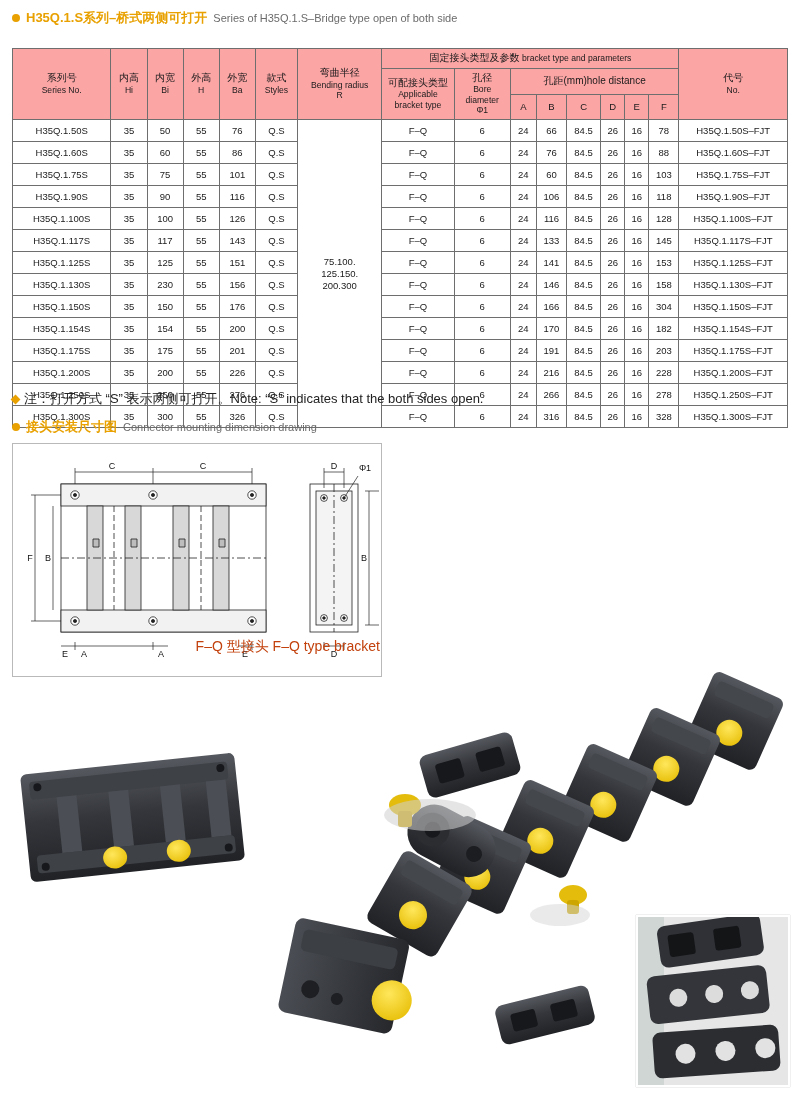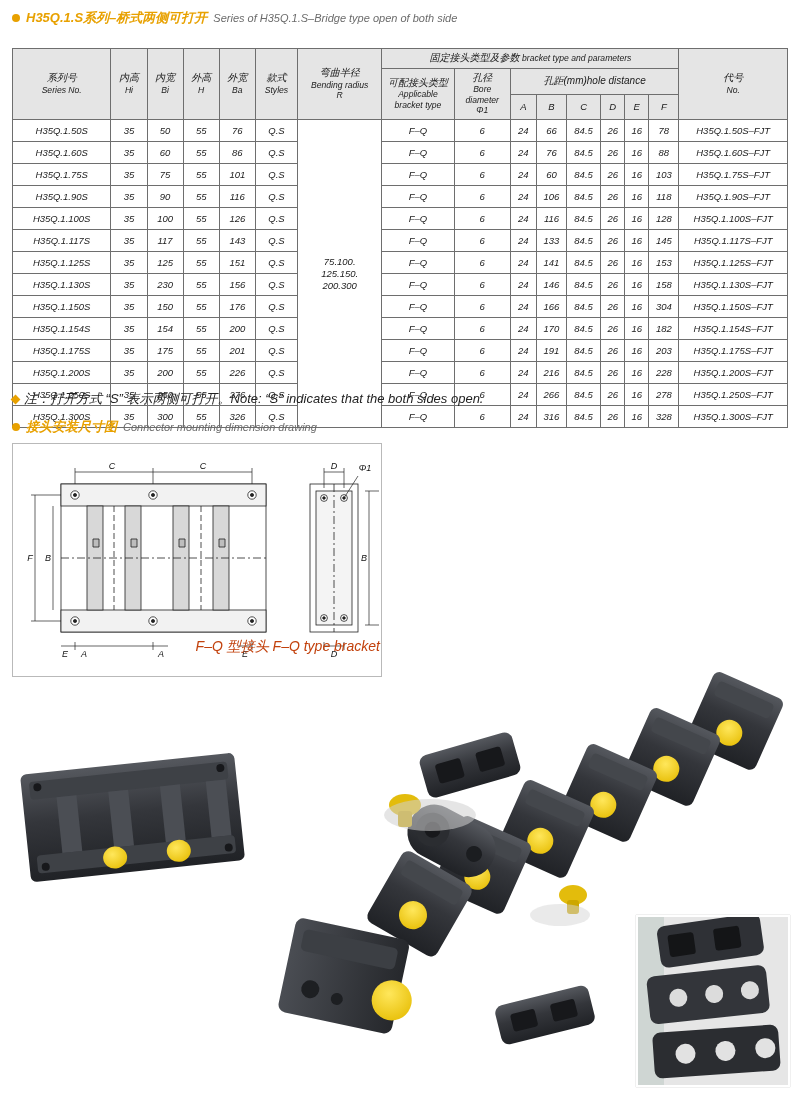--- a/index.html
+++ b/index.html
@@ -4,21 +4,21 @@
 <style>
   html,body{margin:0;padding:0;}
   body{
     width:800px;height:1093px;
     background:#ffffff;
     font-family:"Liberation Sans", sans-serif;
     color:#1a1a1a;
     position:relative;
     overflow:hidden;
   }
-  .page{position:relative;width:800px;height:794px;font-style:italic;}
+  .page{position:relative;width:800px;height:794px;}
 
   
   .heading{
     display:flex;align-items:center;gap:6px;
     padding-left:12px;
   }
   .bullet{
     width:8px;height:8px;border-radius:50%;
     background:#e8a100;flex:0 0 8px;
     display:inline-block;
@@ -38,21 +38,21 @@
   }
   table.spec th, table.spec td{
     border:1px solid #6e6e6e;
     text-align:center;
     vertical-align:middle;
     font-size:9.5px;
     padding:1px 1px;
     line-height:1.25;
   }
   table.spec thead th{
-    background:#e5e5e5;
+    background:#fca5a5;
     font-size:9.5px;
     font-weight:normal;
     padding:3px 1px;
   }
   table.spec thead th .cn{display:block;font-size:10px;}
   table.spec thead th .en{display:block;font-size:8.6px;}
   table.spec tbody td{height:19px;background:#fff;}
   td.series{text-align:left;padding-left:8px;font-size:10px;border-radius:7px;}
   td.code{text-align:left;padding-left:10px;font-size:10px;}
   td.radius{font-size:10px;line-height:1.6;}

